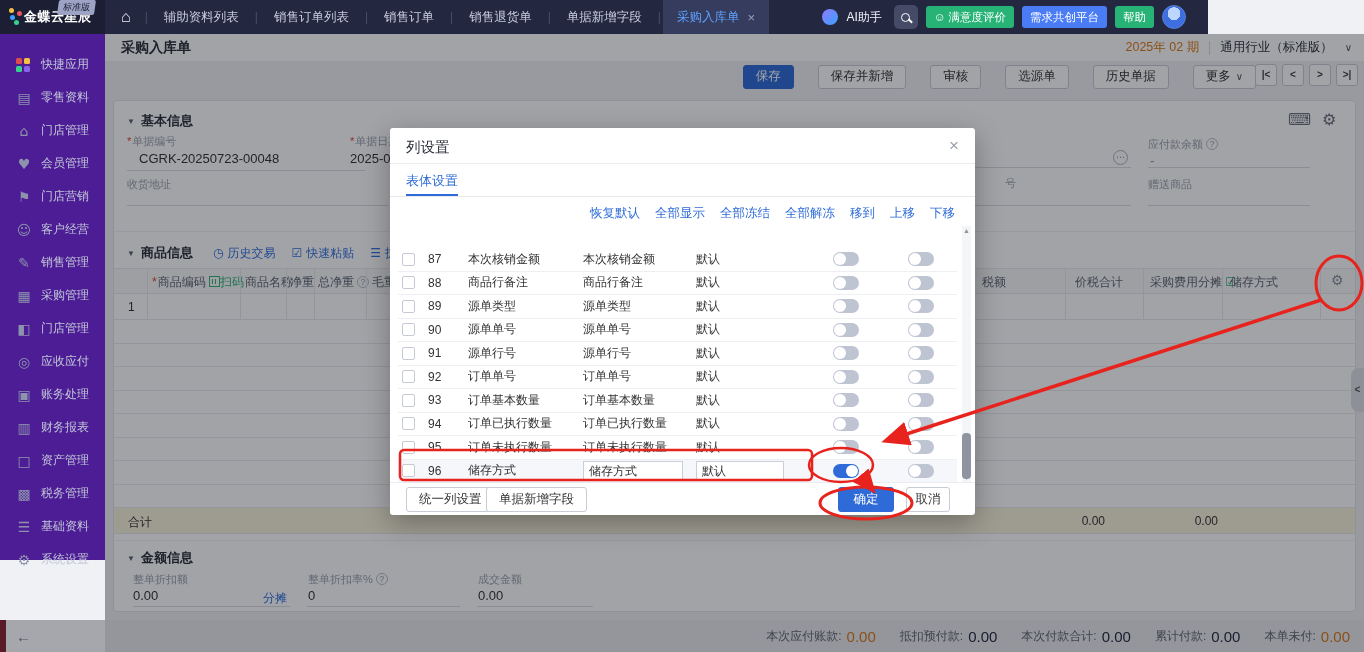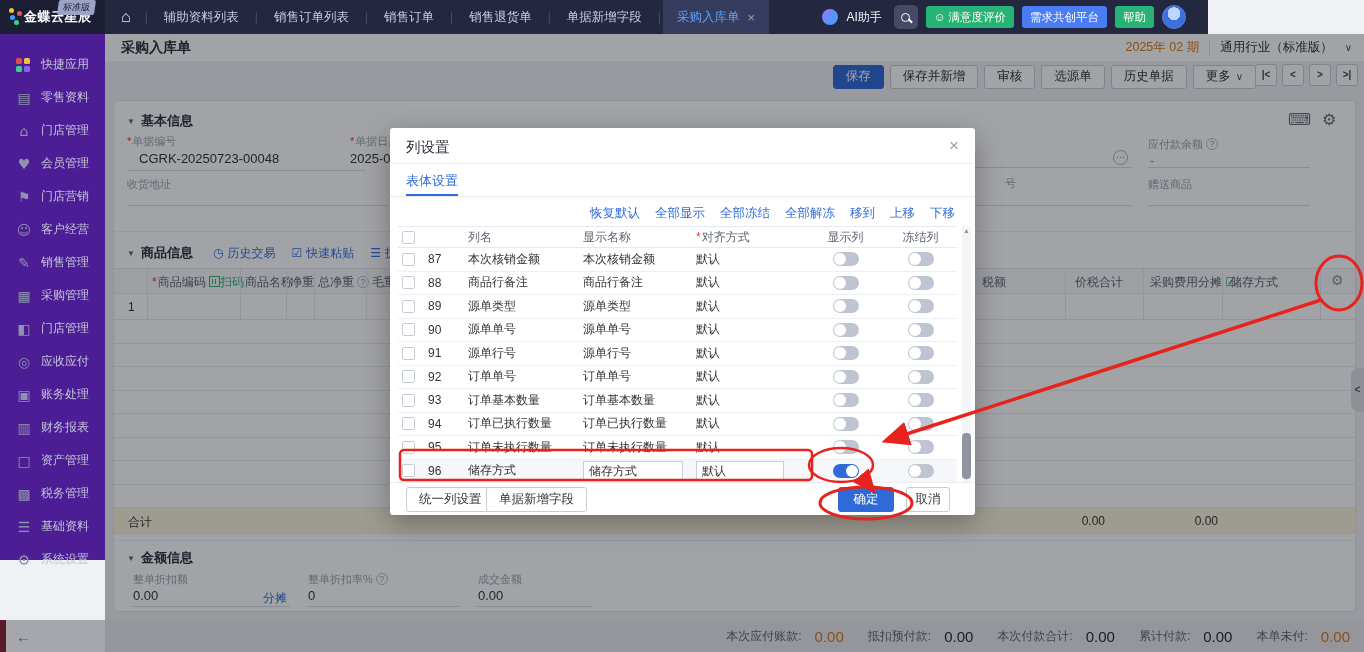--- a/index.html
+++ b/index.html
@@ -41,21 +41,21 @@
   .apps-ico i:nth-child(3){background:#37d08e}.apps-ico i:nth-child(4){background:#8a63e8}
 
   
   .page-header { position:absolute; left:105px; top:34px; width:1259px; height:27px; background:#fff; display:flex; align-items:center; }
   .page-title { font-size:14px; color:#2a2f3a; margin-left:16px; font-weight:bold; }
   .ph-right { margin-left:auto; display:flex; align-items:center; gap:10px; padding-right:12px; }
   .period { color:#d9791c; font-size:12.5px; }
   .vline { width:1px; height:14px; background:#d9dce3; }
   .industry { color:#2a2f3a; font-size:12.5px; display:flex; align-items:center; gap:12px; cursor:pointer; }
   .chev { font-size:10px; color:#555; }
-  .toolbar { position:absolute; left:105px; top:61px; width:1259px; height:31px; display:flex; align-items:center; justify-content:flex-end; gap:6px; padding-right:108px; }
+  .toolbar { position:absolute; left:105px; top:61px; width:1259px; height:31px; display:flex; align-items:center; justify-content:flex-end; gap:24px; padding-right:108px; }
   .btn { height:24px; padding:0 12px; background:#fff; border:1px solid #c8ccd6; border-radius:3px; font-size:12.5px; color:#333; cursor:pointer; display:flex; align-items:center; gap:5px; white-space:nowrap; }
   .btn.primary { background:#2e6bd8; border-color:#2e6bd8; color:#fff; }
   .navgroup { position:absolute; right:6px; top:64px; display:flex; gap:5px; }
   .navbtn { width:22px; height:22px; background:#fff; border:1px solid #c8ccd6; border-radius:3px; font-size:10px; font-weight:bold; color:#444; cursor:pointer; line-height:20px; text-align:center; }
 
   
   .panel { position:absolute; left:113px; top:100px; width:1243px; height:512px; background:#fff; border:1px solid #e2e4ea; border-radius:4px; }
   .caption { position:absolute; font-size:13px; font-weight:bold; color:#2a2f3a; display:flex; align-items:center; gap:6px; }
   .caret { font-size:8px; color:#5a6476; }
   .flabel { position:absolute; font-size:11px; color:#9ba1ad; white-space:nowrap; }
@@ -78,21 +78,21 @@
       background:repeating-linear-gradient(to bottom,#ffffff 0 22.5px,#e9ebf0 22.5px 23.5px); }
   .total-row { position:absolute; left:114px; top:508px; width:1241px; height:26px; background:#f8f2dc; border-bottom:1px solid #e6e8ee; }
   .share-link { position:absolute; font-size:12px; color:#3272e0; cursor:pointer; }
   .handle { position:absolute; right:0; top:368px; width:13px; height:44px; background:#dfe1e8; border-radius:8px 0 0 8px; color:#555; font-size:10px; font-weight:bold; line-height:44px; text-align:center; cursor:pointer; z-index:20; }
 
   
   .bottombar { position:absolute; left:0; top:620px; width:1364px; height:32px; background:#e9eaef; display:flex; align-items:center; z-index:10; }
   .corner-mark { position:absolute; left:0; top:620px; width:6px; height:32px; background:#7a2230; z-index:11; }
   .back-arrow { margin-left:16px; color:#6a6f7e; font-size:15px; cursor:pointer; }
   .statusbar { margin-left:auto; display:flex; align-items:center; gap:24px; padding-right:14px; }
-  .st-item { display:flex; align-items:flex-start; gap:13px; }
+  .st-item { display:flex; align-items:flex-start; gap:5px; }
   .st-label { font-size:12px; color:#5f6673; }
   .st-value { font-size:15px; color:#252a3d; }
   .st-value.hl { color:#d9791c; }
 
   
   .overlay-main { position:absolute; left:105px; top:34px; width:1259px; height:618px; background:rgba(10,12,20,.38); z-index:50; }
   .overlay-bl { position:absolute; left:0; top:620px; width:105px; height:32px; background:rgba(10,12,20,.30); z-index:50; }
 
   
   .modal { position:absolute; left:390px; top:128px; width:585px; height:387px; background:#fff; border-radius:3px; box-shadow:0 8px 28px rgba(0,0,0,.3); z-index:100; }
@@ -420,31 +420,20 @@
   <div class="m-tabs-border"></div>
   <div class="m-actions" id="m-actions">
       <span>恢复默认</span>
       <span>全部显示</span>
       <span>全部冻结</span>
       <span>全部解冻</span>
       <span>移到</span>
       <span>上移</span>
       <span>下移</span>
     </div>
-  <div class="m-thead">
-    <span class="mc c-check">
-        <span class="cb"></span>
-      </span>
-    <span class="mc c-num"></span>
-    <span class="mc c-name">列名</span>
-    <span class="mc c-disp">显示名称</span>
-    <span class="mc c-align"><span class="req">*</span><span>对齐方式</span></span>
-    <span class="mc c-show">显示列</span>
-    <span class="mc c-freeze">冻结列</span>
-  </div>
   <div class="m-tbody" id="modal-rows">
       <div class="mrow">
         <span class="mc c-check">
           <span class="cb"></span>
         </span>
         <span class="mc c-num">87</span>
         <span class="mc c-name">本次核销金额</span>
         <span class="mc c-disp">本次核销金额</span>
         <span class="mc c-align">默认</span>
         <span class="mc c-show">

